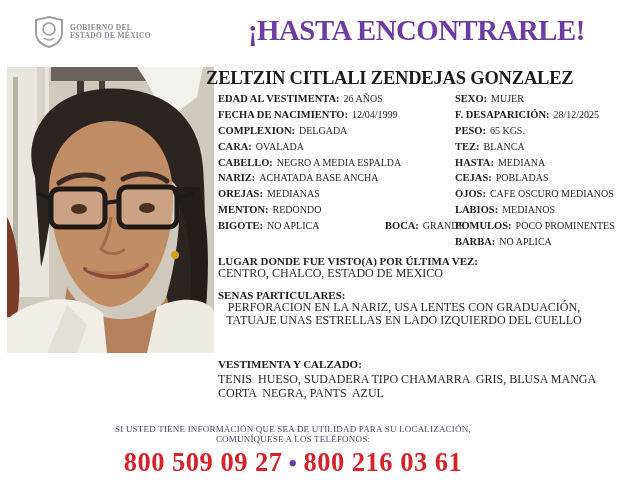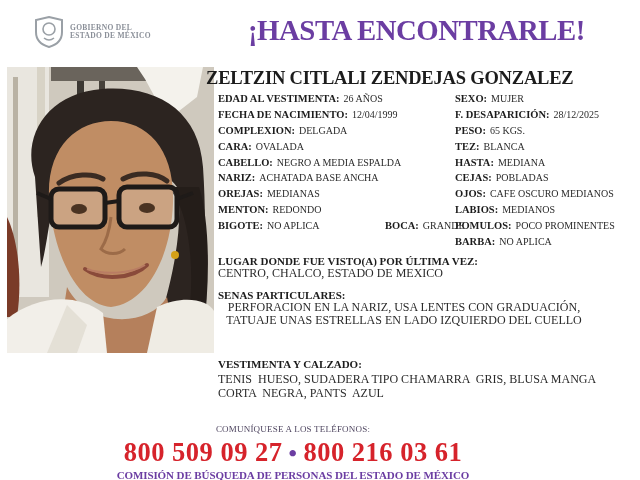--- a/index.html
+++ b/index.html
@@ -132,20 +132,21 @@
   <div class="section-h h-lugar">LUGAR DONDE FUE VISTO(A) POR ÚLTIMA VEZ:</div>
   <div class="section-t t-lugar">CENTRO, CHALCO, ESTADO DE MEXICO</div>
 
   <div class="section-h h-senas">SENAS PARTICULARES:</div>
   <div class="section-t t-senas">PERFORACION EN LA NARIZ, USA LENTES CON GRADUACIÓN, TATUAJE UNAS ESTRELLAS EN LADO IZQUIERDO DEL CUELLO</div>
 
   <div class="section-h h-vest">VESTIMENTA Y CALZADO:</div>
   <div class="section-t t-vest">TENIS  HUESO, SUDADERA TIPO CHAMARRA  GRIS, BLUSA MANGA CORTA  NEGRA, PANTS  AZUL</div>
 
   <div class="footer">
+    <div class="info">SI USTED TIENE INFORMACIÓN QUE SEA DE UTILIDAD PARA SU LOCALIZACIÓN,</div>
     <div class="info">COMUNÍQUESE A LOS TELÉFONOS:</div>
     <div class="phones">
       <span>800 509 09 27</span><span class="sep">•</span><span>800 216 03 61</span>
     </div>
     <div class="org">COMISIÓN DE BÚSQUEDA DE PERSONAS DEL ESTADO DE MÉXICO</div>
   </div>
 
 </div>
 
 </body></html>

